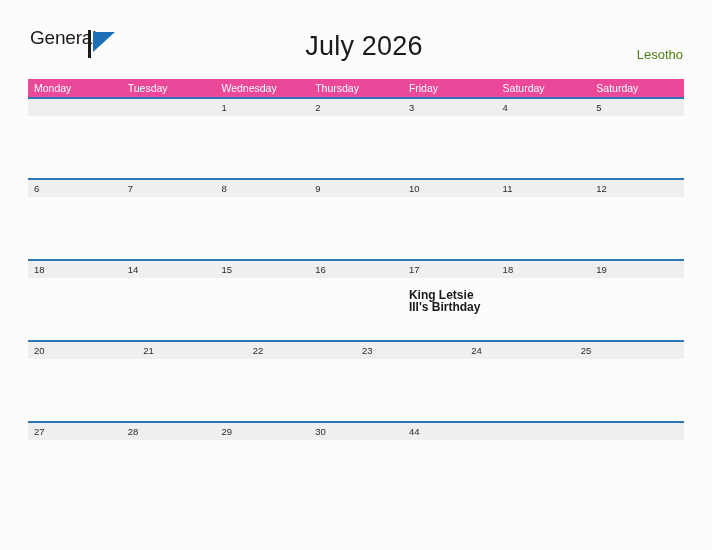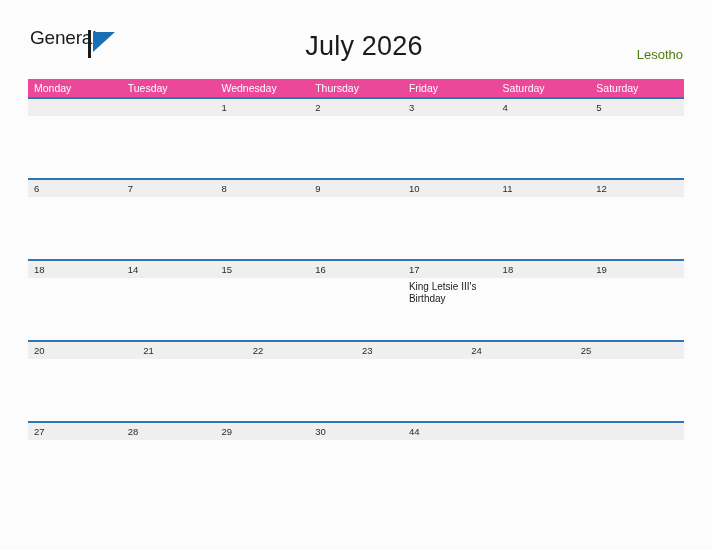--- a/index.html
+++ b/index.html
@@ -131,26 +131,27 @@
     color: #2b2b2b;
     padding-left: 6px;
     box-sizing: border-box;
   }
   .event-band {
     display: flex;
     height: 62px;
   }
   .event-band .cell-ev {
     flex: 1 1 0;
-    padding: 3px 7px 0 6px;
-    box-sizing: border-box;
-    font-size: 10px;
+    padding: 12px 7px 0 6px;
+    box-sizing: border-box;
+    font-size: 12px;
     line-height: 11.5px;
     color: #1b1b1b;
     word-wrap: break-word;
+    font-weight: bold;
   }
 </style>
 </head>
 <body>
 
 <div class="page">
 
   <div class="topbar">
 
     <div class="logo">

